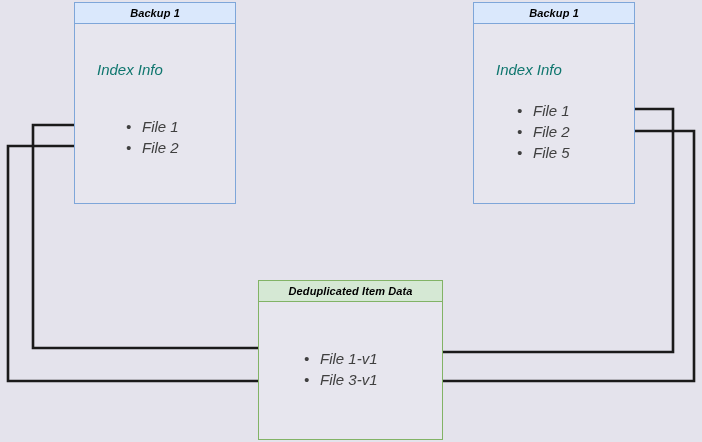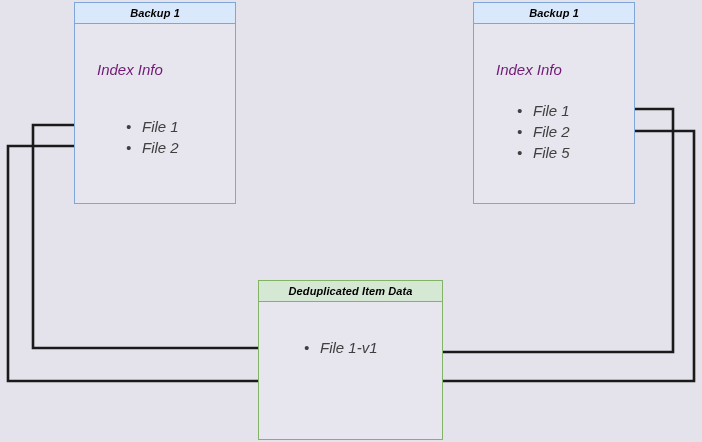--- a/index.html
+++ b/index.html
@@ -69,21 +69,21 @@
     border: 1px solid #82b366;
   }
   .box-green .box-body {
     border: 1px solid #82b366;
     border-top: none;
   }
 
   .index-label {
     position: absolute;
     font-size: 15px;
-    color: #701a75;
+    color: #0f766e;
     white-space: nowrap;
   }
 
   
   ul.file-list {
     position: absolute;
     margin: 0;
     padding: 0;
     list-style: none;
   }
@@ -151,19 +151,20 @@
         <li>File 1</li>
         <li>File 2</li>
         <li>File 5</li>
       </ul>
     </div>
   </div>
 
   <div class="box box-green" style="left:258px; top:280px; width:185px; height:160px;">
     <div class="box-header">Deduplicated Item Data</div>
     <div class="box-body">
-      <ul class="file-list" style="left:45px; top:35px;">
+      <ul class="file-list" style="left:45px; top:46px;">
         <li>File 1-v1</li>
+        <li>File 3-v1</li>
       </ul>
     </div>
   </div>
 
 </div>
 
 </body></html>

